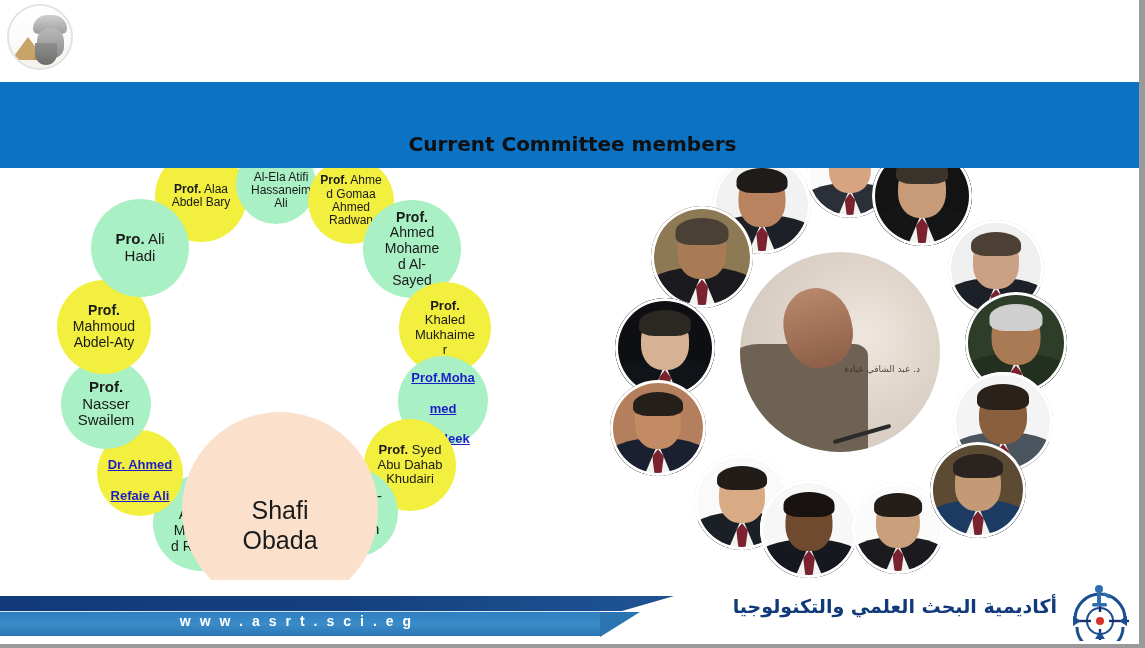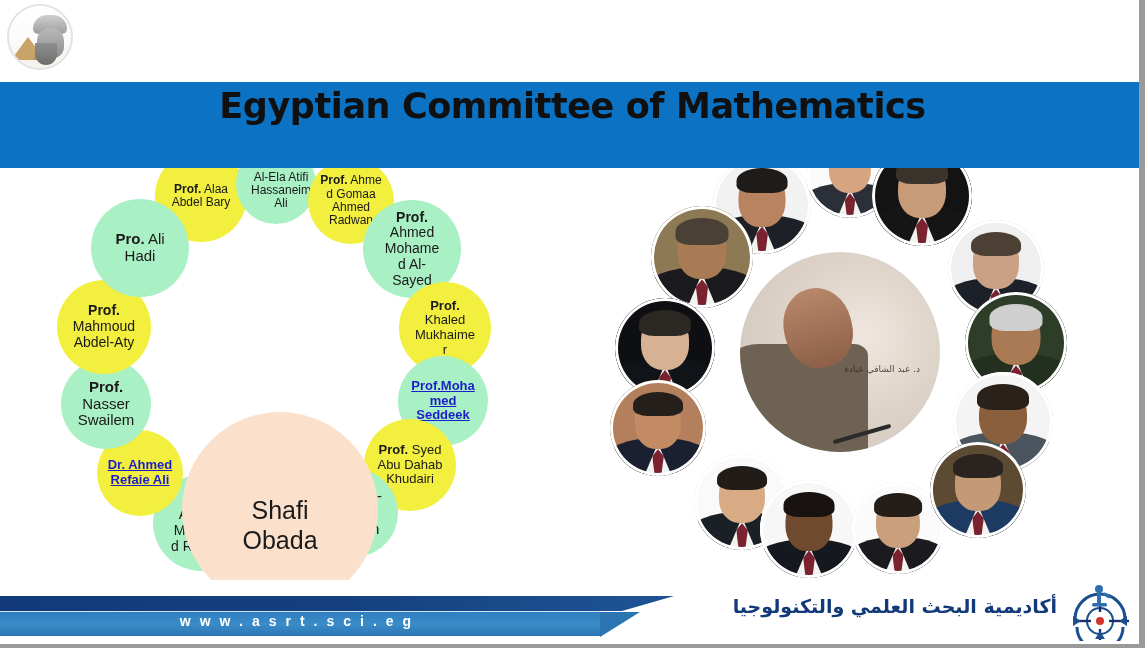--- a/index.html
+++ b/index.html
@@ -103,21 +103,21 @@
     text-align: center;
     line-height: 1.12;
     color: #1a1a1a;
     padding: 2px;
     font-family: "Liberation Sans", sans-serif;
   }
   .bubble.green  { background: #a9f0c4; }
   .bubble.yellow { background: #f3ef3e; }
   .bubble .lbl { display: block; width: 100%; }
   .bubble .link {
-    color: #1c1cc8; text-decoration: underline; font-weight: bold;
+    color: #1c1cc8; text-decoration: underline; font-weight: bold; margin-top: 16px;
   }
 
   .center-bubble {
     position: absolute;
     left: 182px; top: 272px; width: 196px; height: 196px;
     border-radius: 50%;
     background: #fbe0cc;
     display: flex; align-items: center; justify-content: center;
     text-align: center;
     font-size: 25px; color: #1a1a1a; line-height: 1.22;
@@ -259,21 +259,21 @@
       <div class="badge-pyr small"></div>
       <div class="badge-face">
         <div class="badge-turban"></div>
         <div class="badge-head"></div>
         <div class="badge-beard"></div>
       </div>
     </div>
   </div>
 
   <div class="header-band">
-    <div class="header-title">Egyptian Committee of Mathematics</div>
+    <div class="header-sub">Current Committee members</div>
   </div>
 
   <div class="bubble-area">
     <div id="bubbles">
         <div class="bubble yellow" title="Alaa Abdel Bary" style="left: 155px; top: 10px; width: 92px; height: 92px; font-size: 12px;">
           <span style="display: block; width: 100%;">
             <span class="lbl"><b>Prof.</b> Alaa</span>
             <span class="lbl">Abdel Bary</span>
           </span>
         </div>

